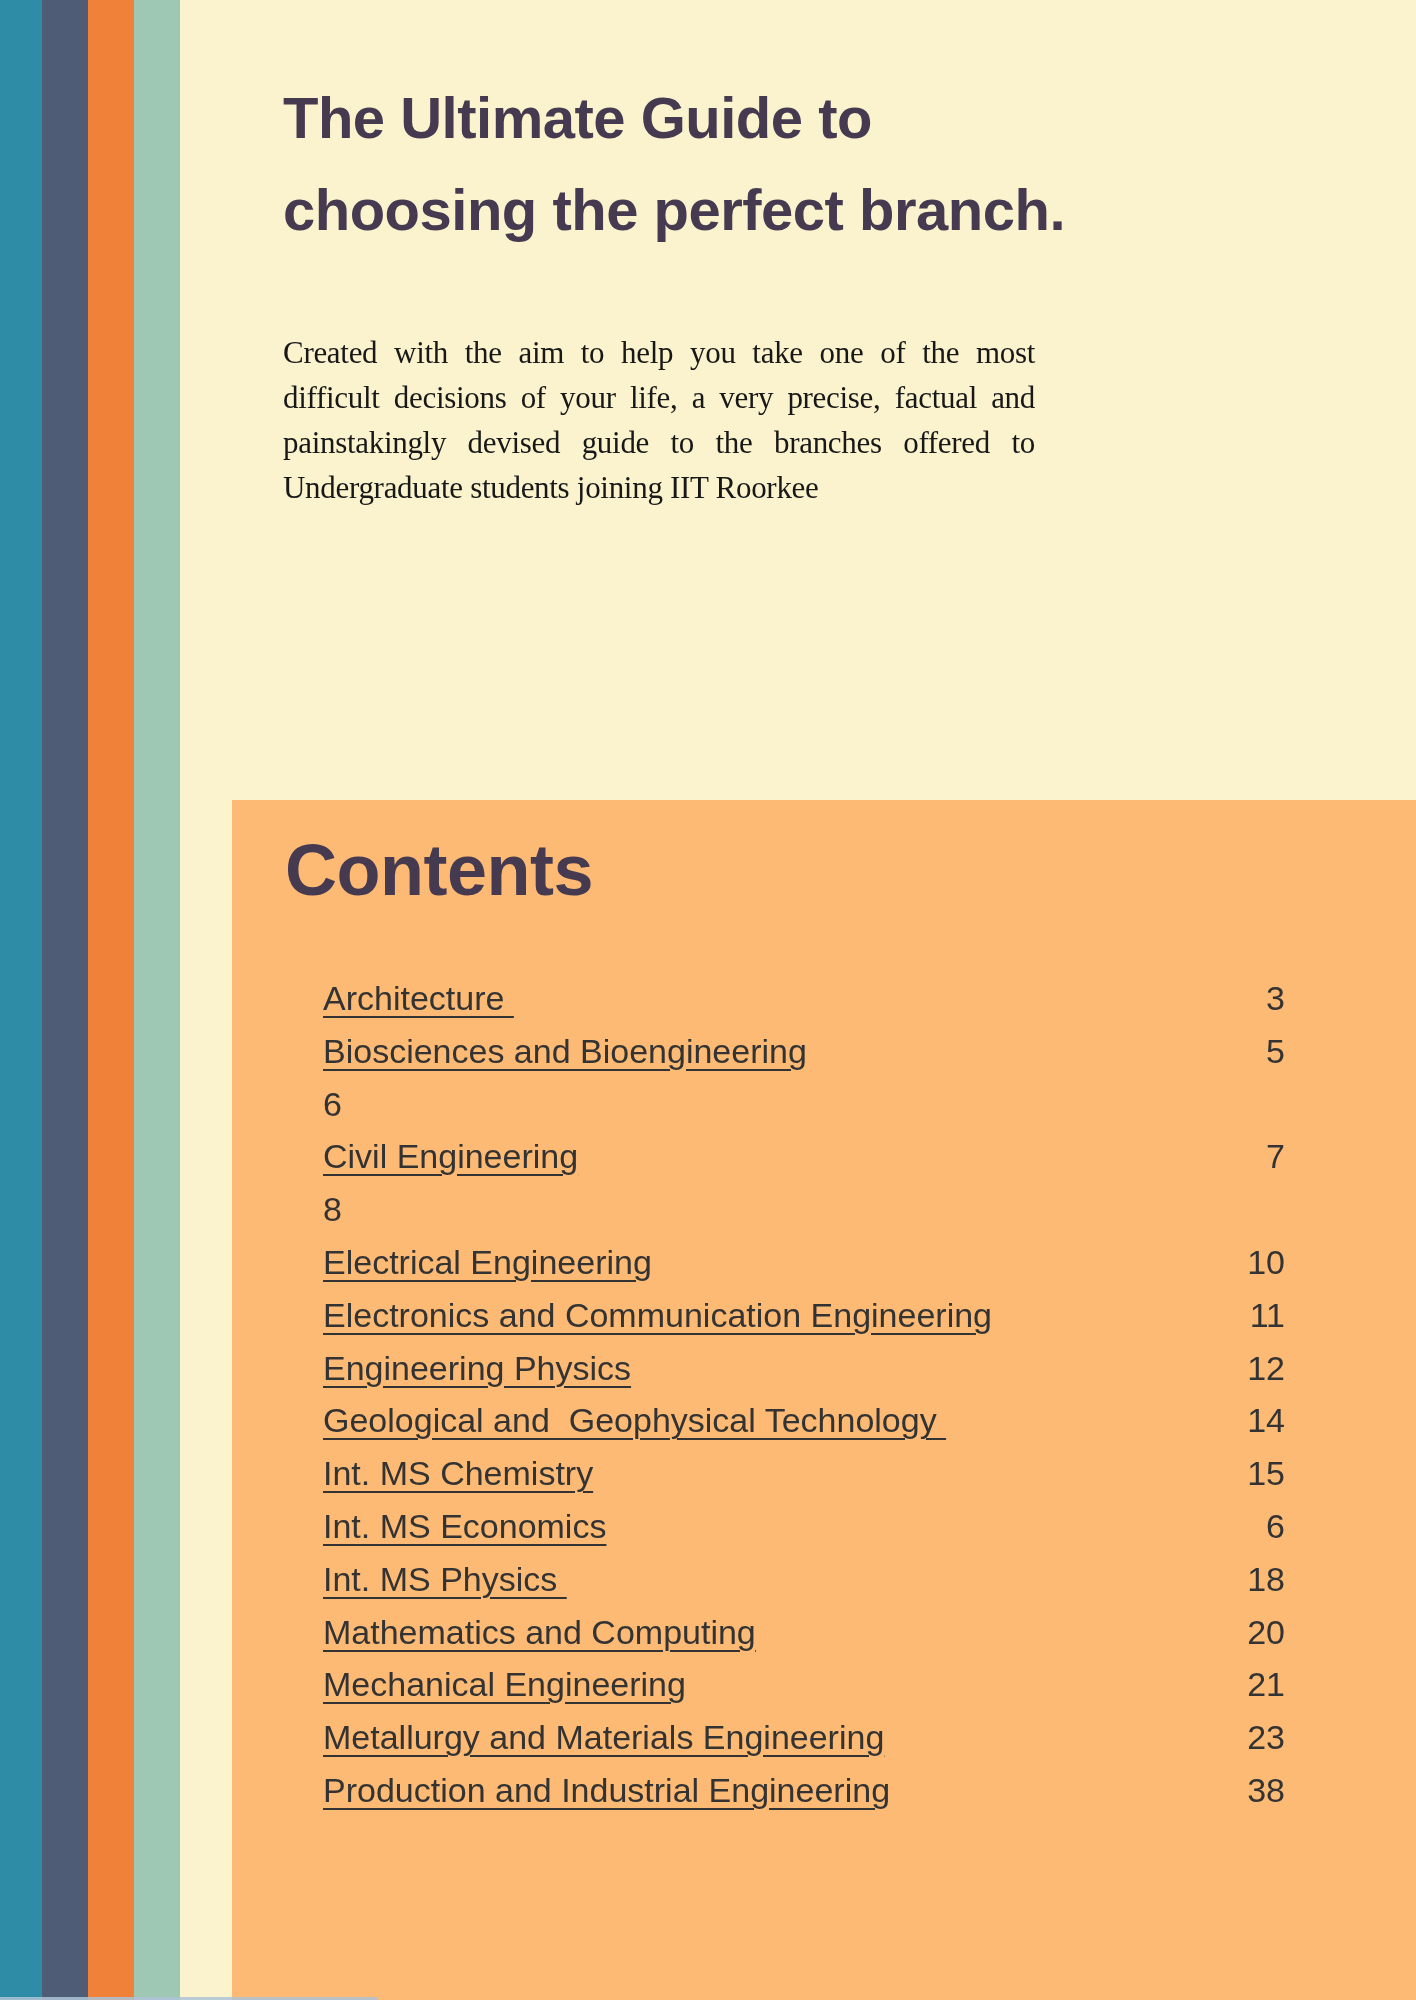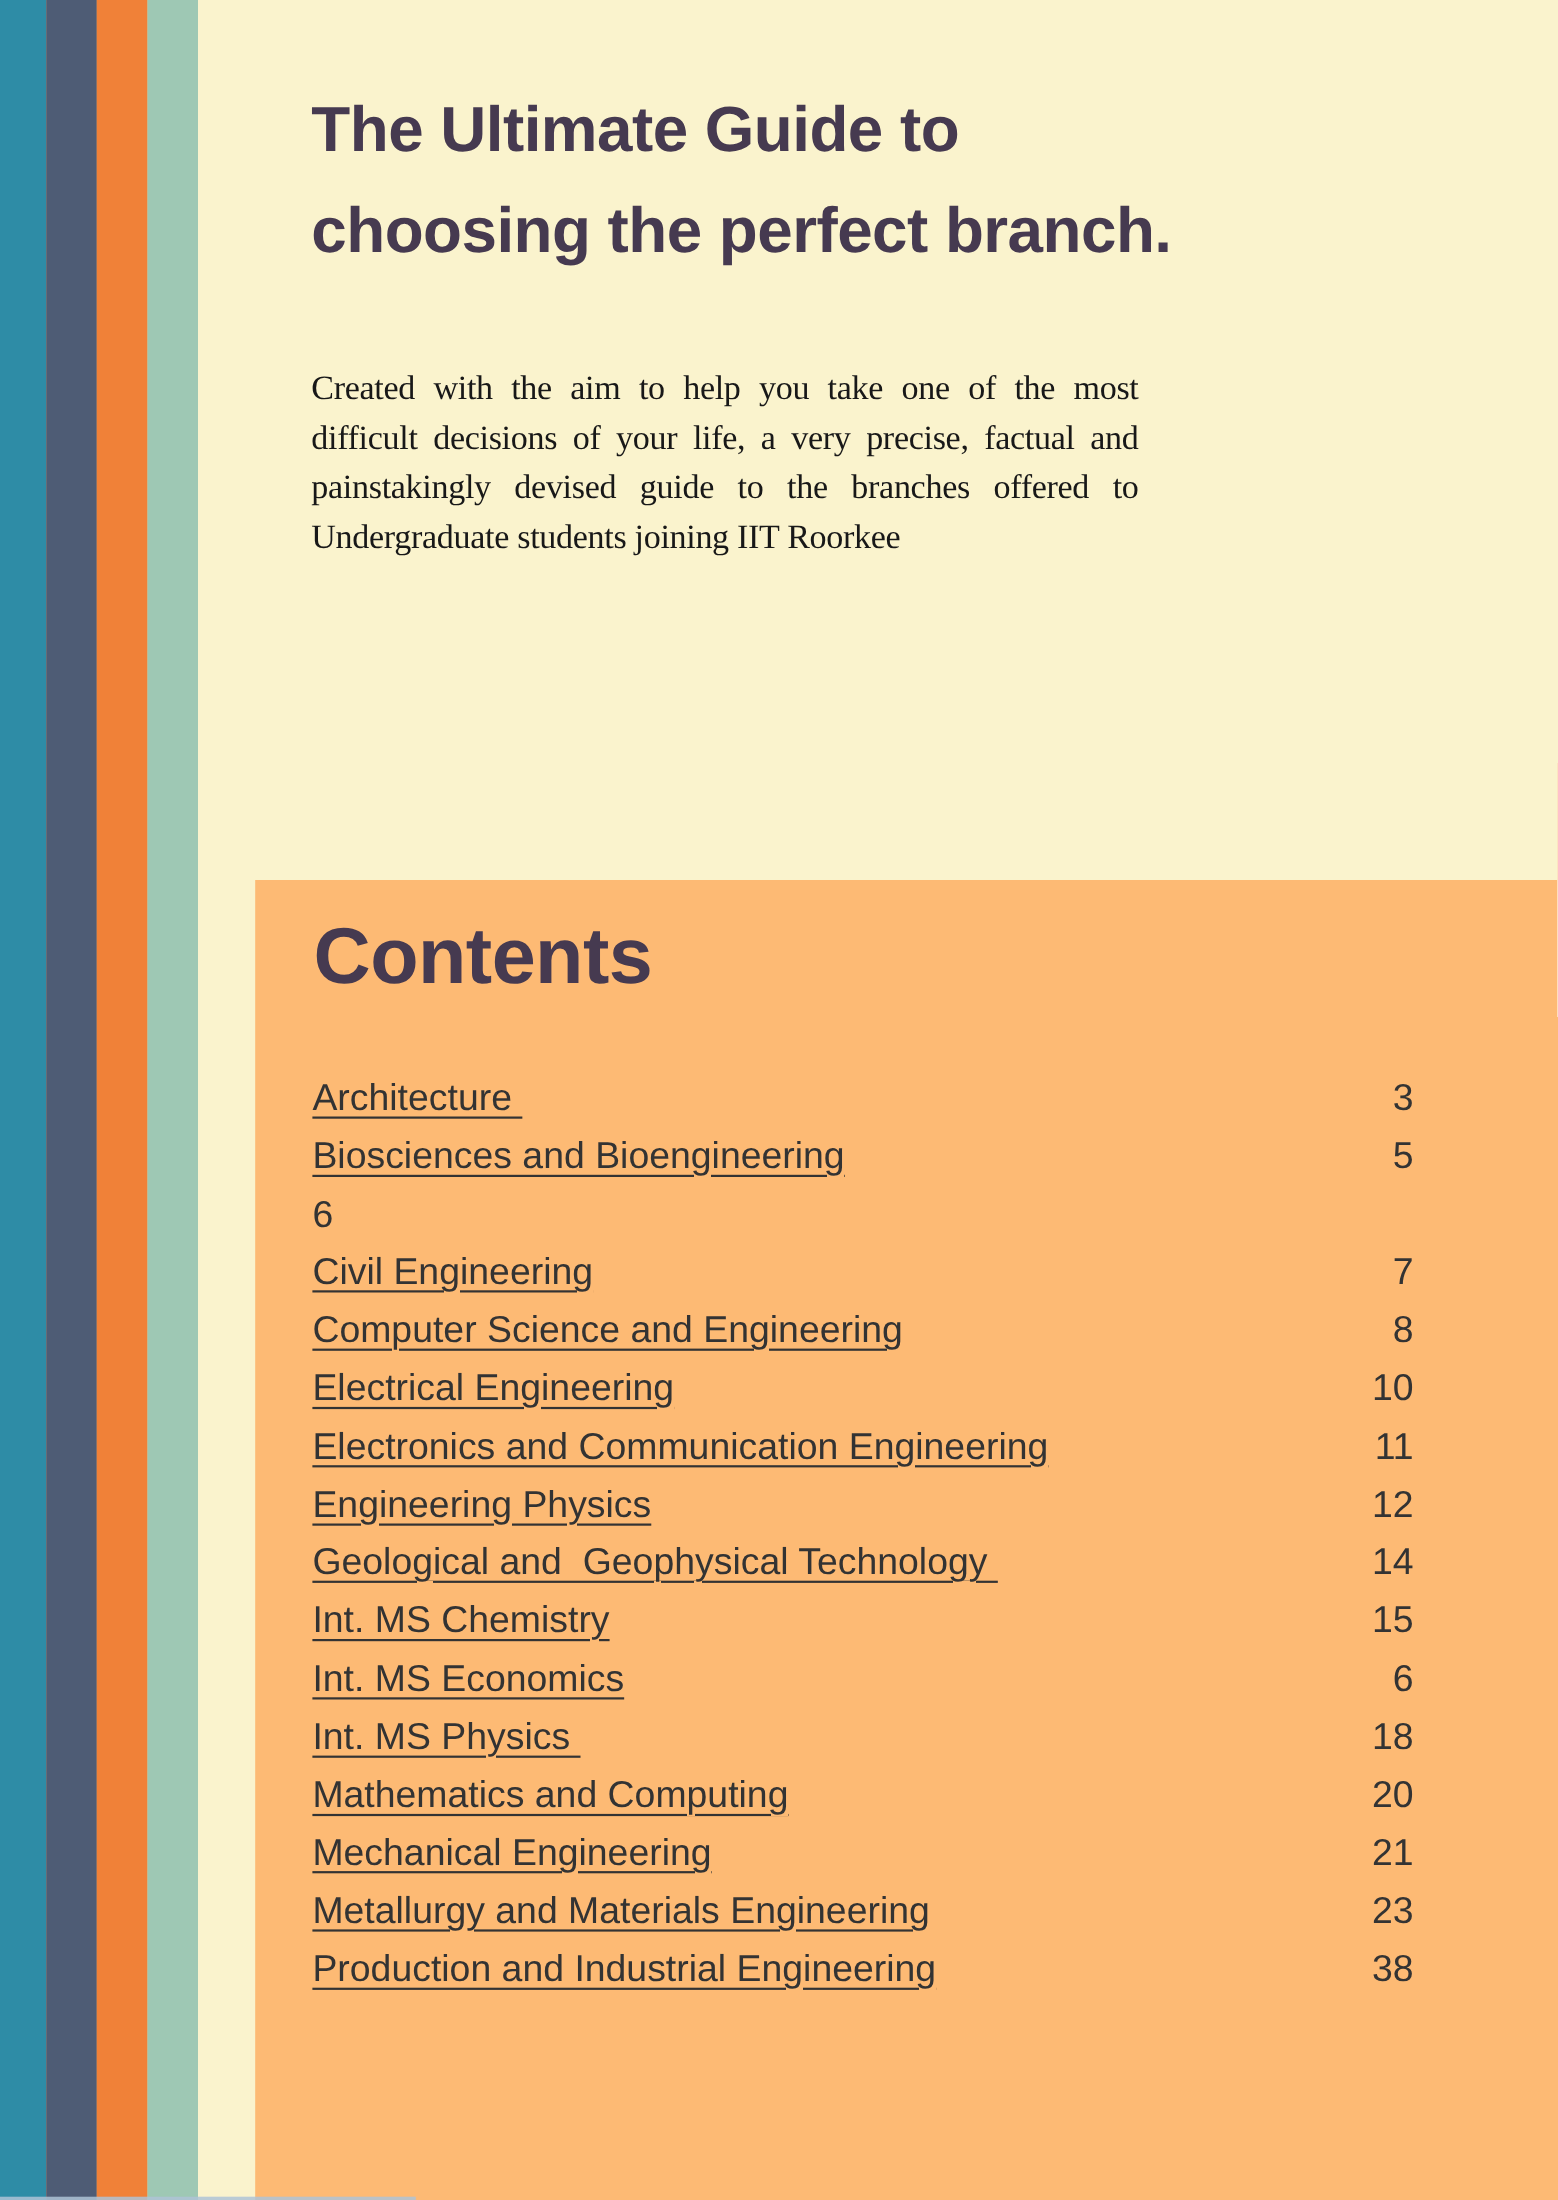--- a/index.html
+++ b/index.html
@@ -37,21 +37,21 @@
     position:absolute;left:285px;top:830px;
     color:#463a50;font-weight:700;font-size:72px;line-height:80px;
     letter-spacing:-0.5px;
   }
   .toc{
     position:absolute;left:284px;top:972px;width:1001px;
   }
   .toc-row{
     display:flex;justify-content:space-between;align-items:baseline;
     height:52.8px;line-height:52.8px;
-    font-size:34px;color:#333333;
+    font-size:34px;color:#333333;margin-left:39px;
   }
   .toc-link{
     white-space:pre;
     text-decoration:underline;
     text-decoration-thickness:2px;
     text-underline-offset:6px;
     cursor:pointer;
   }
   .toc-page{color:#333333;}
 
@@ -96,21 +96,20 @@
   <div class="toc-row">
     <span class="toc-page">6</span>
   </div>
 
   <div class="toc-row">
     <span class="toc-link">Civil Engineering</span>
     <span class="toc-page">7</span>
   </div>
 
   <div class="toc-row">
-    <span class="toc-link">Computer Science and Engineering</span>
     <span class="toc-page">8</span>
   </div>
 
   <div class="toc-row">
     <span class="toc-link">Electrical Engineering</span>
     <span class="toc-page">10</span>
   </div>
 
   <div class="toc-row">
     <span class="toc-link">Electronics and Communication Engineering</span>

